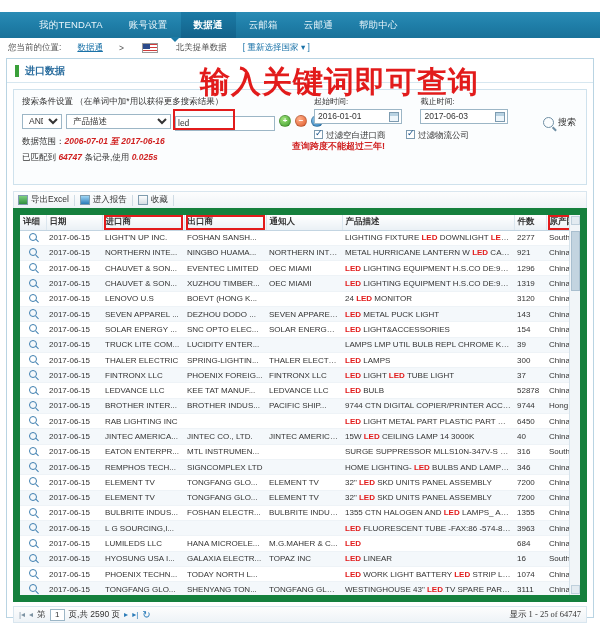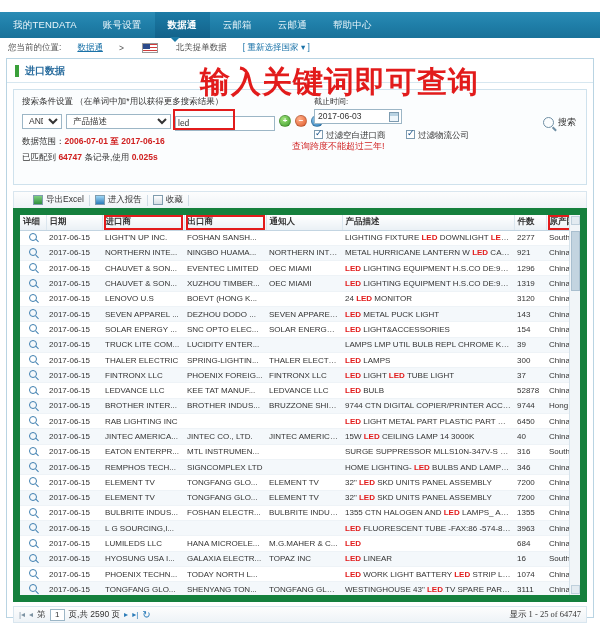--- a/index.html
+++ b/index.html
@@ -9,20 +9,21 @@
     background: #ffffff;
     font-family: "Liberation Sans", sans-serif;
     overflow: hidden;
   }
   #root { position: relative; width: 600px; height: 624px; background:#fff; }
 
   
   .topbar {
     position: absolute; top: 12px; left: 0; width: 600px; height: 26px;
     background: linear-gradient(180deg,#2a8cb5 0%, #1f7ea8 50%, #1a7299 100%);
+    padding-left: 26px;
   }
   .topbar-inner { display: flex; height: 26px; align-items: stretch; }
   .navitem {
     display: flex; align-items: center; justify-content: center;
     padding: 0 13px;
     font-size: 9.5px; color: #eaf6fb; white-space: nowrap;
     letter-spacing: .2px;
   }
   .navitem.active {
     background: linear-gradient(180deg,#1b7ba6 0%, #13628a 100%);
@@ -92,21 +93,21 @@
   .ico-del { background: radial-gradient(circle at 35% 30%, #ffb08a, #e05a2b); }
   .ico-help{ background: radial-gradient(circle at 35% 30%, #8fc9ef, #2a7bb8); }
   .ico-btn span{
     position:absolute; inset:0; color:#fff; font-size:8px; line-height:10px; text-align:center; font-weight:bold;
   }
   .ico-x { font-size:9px; color:#2a8f2a; font-weight:bold; }
 
   .sb-range {
     position:absolute; left:8px; top:46px; font-size:8.5px; color:#333;
   }
-  .sb-range b, .sb-found b { color:#d02020; }
+  .sb-range b, .sb-found b { color:#d02020;font-style:italic; }
   .sb-found { position:absolute; left:8px; top:62px; font-size:8.5px; color:#333; }
 
   
   .dates { position:absolute; left:300px; top:6px; }
   .dt-col { display:inline-block; vertical-align:top; margin-right:14px; }
   .dt-lab { font-size:8px; color:#333; margin-bottom:2px; }
   .dt-field {
     position:relative; width:88px; height:15px; border:1px solid #9cb6c6; background:#fff;
     font-size:8.5px; color:#333; padding:1px 14px 0 3px;
   }
@@ -133,29 +134,29 @@
   }
   .mag::after{content:"";position:absolute;right:-4px;bottom:-3px;width:5px;height:1.6px;background:#6f8fa4;transform:rotate(45deg);}
 
   
   .annot {
     position:absolute; left:200px; top:62px; font-size:30px; color:#e21b1b;
     font-weight:bold; font-family:"DejaVu Sans", sans-serif; letter-spacing:1px;
     white-space:nowrap; z-index: 30;
   }
   .annot2 {
-    position:absolute; left:292px; top:140px; font-size:9px; color:#d02020; font-weight:normal;
+    position:absolute; left:292px; top:140px; font-size:9px; color:#d02020; font-weight:bold;
     z-index:30;
   }
 
   
   .toolbar {
     margin:6px 6px 0 6px; height:17px; display:flex; align-items:center; gap:5px;
     border:1px solid #d9e6ef; border-bottom:none;
-    background:linear-gradient(180deg,#fdfdfd,#eef3f7); padding-left:19px;
+    background:linear-gradient(180deg,#fdfdfd,#eef3f7); padding-left:4px;
   }
   .tb-item { display:flex; align-items:center; gap:3px; font-size:8.5px; color:#333; white-space:nowrap; }
   .tb-sep { width:1px; height:11px; background:#cfdbe4; }
   .tb-ico { width:10px;height:10px;display:inline-block; border:1px solid #7f9cae; }
   .ico-excel{ background:linear-gradient(180deg,#7fd07f,#2f8f3f); }
   .ico-report{ background:linear-gradient(180deg,#9fd6f5,#2a7bb8); }
   .ico-fav{ background:linear-gradient(180deg,#fefefe,#d5dde3); }
   .ico-mail{ background:linear-gradient(180deg,#ffd07f,#e0922b); }
 
   
@@ -279,20 +280,27 @@
         <span>数据范围：</span><b>2006-07-01 至 2017-06-16</b>
       </div>
       <div class="sb-found">
         <span>已匹配到</span>
         <b>64747</b>
         <span>条记录,使用</span>
         <b>0.025s</b>
       </div>
 
       <div class="dates">
+        <div class="dt-col">
+          <div class="dt-lab">起始时间:</div>
+          <div class="dt-field">
+            <span>2016-01-01</span>
+            <span class="cal-ico"></span>
+          </div>
+        </div>
         <div class="dt-col">
           <div class="dt-lab">截止时间:</div>
           <div class="dt-field">
             <span>2017-06-03</span>
             <span class="cal-ico"></span>
           </div>
         </div>
         <div class="chk-row">
           <label>
             <span class="chk"></span><span>过滤空白进口商</span>
@@ -460,21 +468,21 @@
               <td>LEDVANCE LLC</td>
               <td><span class="kwhit">LED</span> BULB</td>
               <td class="num">52878</td>
               <td class="num">China (Mai...</td>
             </tr>
             <tr>
               <td style="text-align: center;"><span class="mag-sm"></span></td>
               <td>2017-06-15</td>
               <td>BROTHER INTER...</td>
               <td>BROTHER INDUS...</td>
-              <td>BRUZZONE SHIP...</td>
+              <td>PACIFIC SHIP...</td>
               <td>9744 CTN DIGITAL COPIER/PRINTER ACC FOR L...</td>
               <td class="num">9744</td>
               <td class="num">Hong Kong</td>
             </tr>
             <tr>
               <td style="text-align: center;"><span class="mag-sm"></span></td>
               <td>2017-06-15</td>
               <td>RAB LIGHTING INC</td>
               <td></td>
               <td></td>

